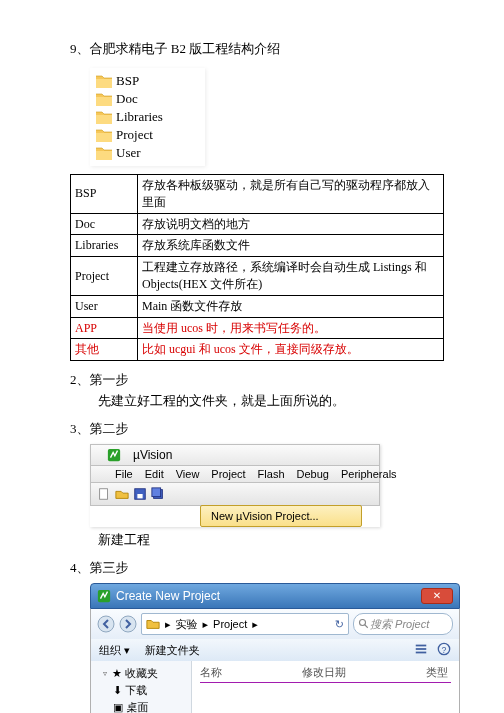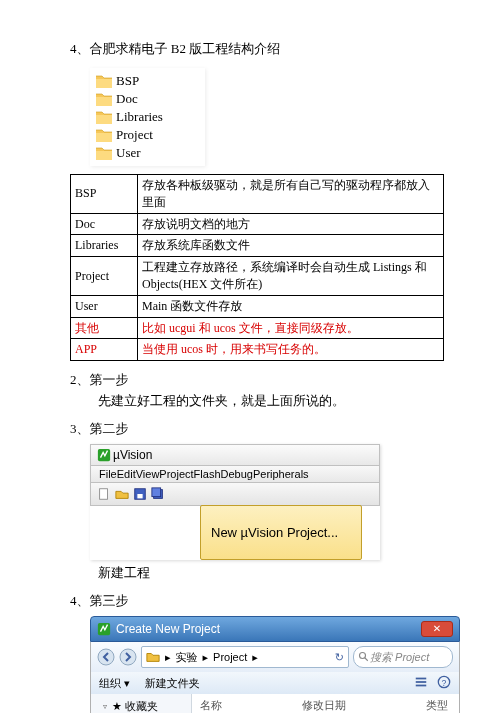--- a/index.html
+++ b/index.html
@@ -56,51 +56,51 @@
     margin: 6px 0 4px 20px;
     width: 290px;
     box-shadow: 1px 1px 3px rgba(0,0,0,0.15);
   }
   .uvision-title {
     background: linear-gradient(#fbfbfb,#e8e8e8);
     border: 1px solid #c0c0c0;
     border-bottom: none;
     display: flex;
     align-items: center;
-    gap: 2px;
-    padding: 3px 6px;
+    gap: 12px;
+    padding: 3px 16px;
     font-family: "Segoe UI", Tahoma, sans-serif;
     font-size: 12px;
   }
   .uvision-menu {
     background: linear-gradient(#f8f8f8,#e8e8e8);
     border: 1px solid #c0c0c0;
     border-bottom: none;
     display: flex;
-    gap: 0;
-    padding: 2px 8px;
+    gap: 12px;
+    padding: 2px 24px;
     font-family: "Segoe UI", Tahoma, sans-serif;
     font-size: 11px;
   }
   .uvision-tool {
     background: linear-gradient(#f8f8f8,#e4e4e4);
     border: 1px solid #c0c0c0;
     height: 22px;
     display: flex;
     align-items: center;
     gap: 4px;
     padding: 0 6px;
   }
   .tool-ico { width:14px; height:14px; }
   .uvision-popup {
     background: linear-gradient(#fdf0c0,#fae08a);
     border: 1px solid #c29f2a;
     font-family: "Segoe UI", Tahoma, sans-serif;
-    font-size: 13px;
-    padding: 19px 10px;
+    font-size: 11px;
+    padding: 4px 10px;
     margin-left: 110px;
     margin-top: -1px;
     width: 140px;
     border-radius: 2px;
   }
 
   
   .dialog-wrap {
     margin: 6px 0 6px 20px;
     width: 370px;
@@ -208,21 +208,21 @@
     color: #555;
     border-bottom: 1px solid #a21caf;
     padding-bottom: 2px;
     font-family: "Microsoft YaHei", Tahoma, sans-serif;
   }
 
 </style>
 </head>
 <body>
 
-<div class="heading">4、合肥求精电子 B2 版工程结构介绍</div>
+<div class="heading">9、合肥求精电子 B2 版工程结构介绍</div>
 
 <div class="folder-list">
 
 <div class="folder-row">
       <span class="folder-icon">
         <svg viewBox="0 0 16 14">
           <path d="M0 2h6l2 2h8v9a1 1 0 0 1-1 1H1a1 1 0 0 1-1-1z" fill="#f6c759"></path>
           <path d="M0 2h6l2 2h8" fill="none" stroke="#cf9b1d" stroke-width="0.6"></path>
           <path d="M0 5h16v8a1 1 0 0 1-1 1H1a1 1 0 0 1-1-1z" fill="#fddb80"></path>
         </svg>
@@ -287,26 +287,26 @@
       </tr>
       <tr>
         <td style="width: 58px;">Project</td>
         <td>工程建立存放路径，系统编译时会自动生成 Listings 和 Objects(HEX 文件所在)</td>
       </tr>
       <tr>
         <td style="width: 58px;">User</td>
         <td>Main 函数文件存放</td>
       </tr>
       <tr>
+        <td class="red" style="width: 58px;">APP</td>
+        <td class="red">当使用 ucos 时，用来书写任务的。</td>
+      </tr>
+      <tr>
         <td class="red" style="width: 58px;">其他</td>
         <td class="red">比如 ucgui 和 ucos 文件，直接同级存放。</td>
-      </tr>
-      <tr>
-        <td class="red" style="width: 58px;">APP</td>
-        <td class="red">当使用 ucos 时，用来书写任务的。</td>
       </tr>
     </tbody>
 </table>
 
 <div class="step">2、第一步</div>
 <div class="indent">先建立好工程的文件夹，就是上面所说的。</div>
 
 <div class="step">3、第二步</div>
 
 <div class="uvision-wrap">

